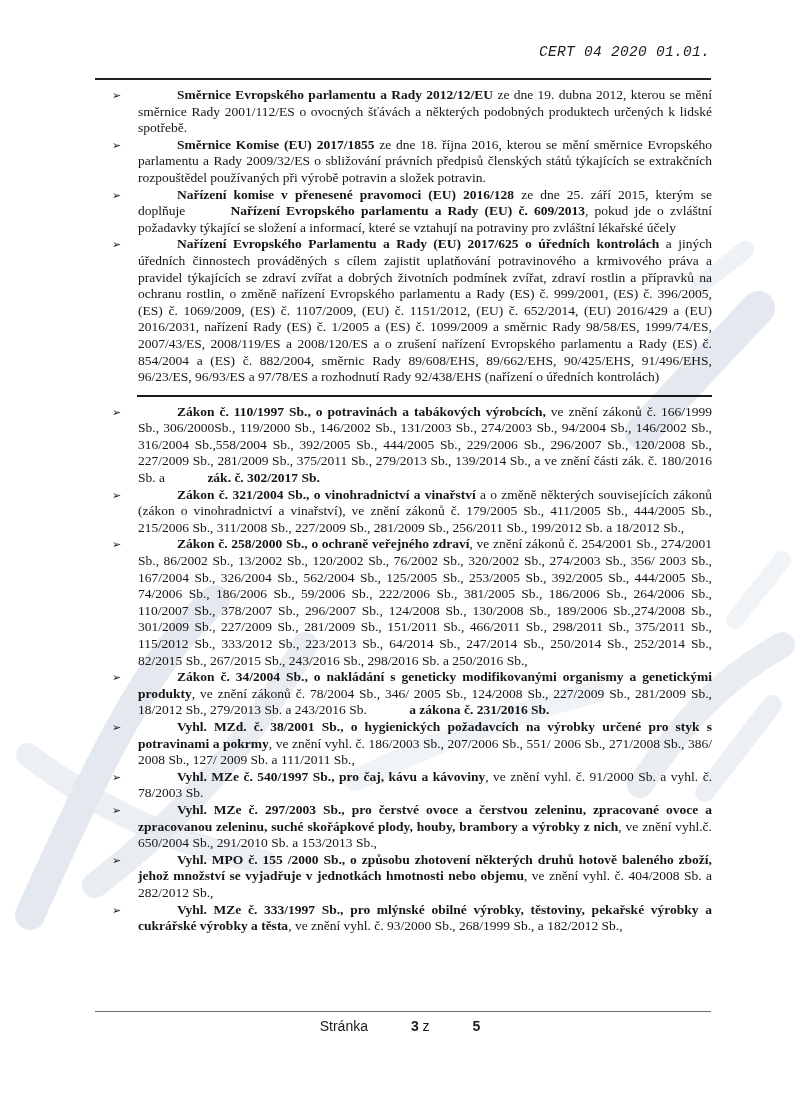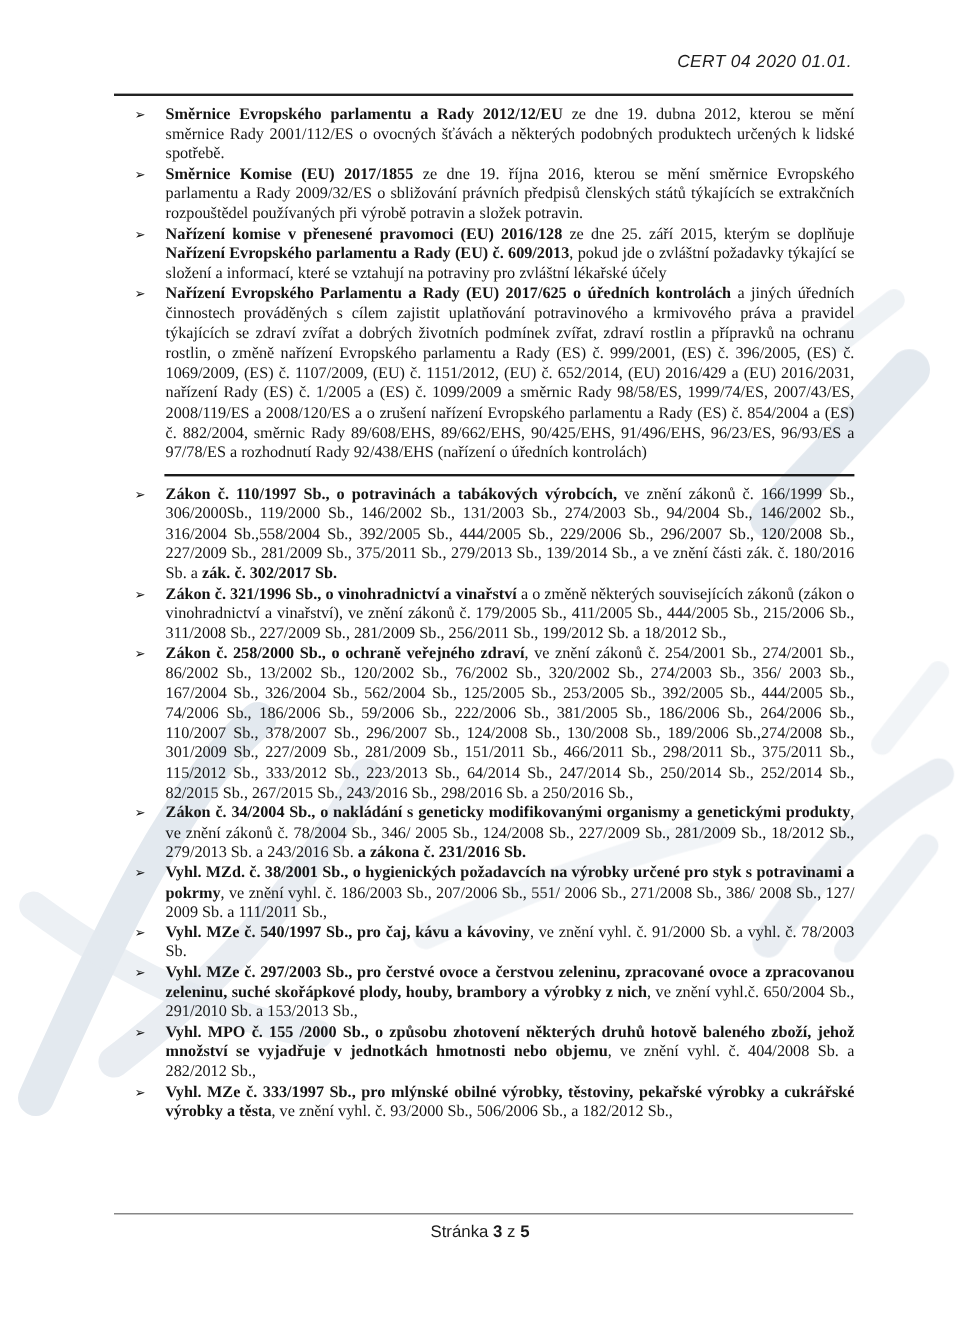--- a/index.html
+++ b/index.html
@@ -4,35 +4,35 @@
 <style>
   html,body{margin:0;padding:0;}
   body{
     width:800px;height:1100px;position:relative;background:#ffffff;
     font-family:"Liberation Serif", serif;color:#141414;overflow:hidden;
   }
   .watermark{position:absolute;inset:0;z-index:0;pointer-events:none;}
   .layer{position:absolute;inset:0;z-index:1;}
   .header-ref{
     position:absolute;top:44px;right:90px;
-    font-family:Liberation Sans, sans-serif;font-style:italic;
+    font-family:Liberation Mono, monospace;font-style:italic;
     font-size:14.5px;letter-spacing:.3px;color:#1d1d1d;
   }
   .rule-top{position:absolute;top:78px;left:95px;right:89px;border-top:2px solid #222;}
   .content{position:absolute;top:87px;left:108px;width:604px;}
   ul.leg-list{list-style:none;margin:0;padding:0;}
   li.entry{
     position:relative;margin:0;padding:0 0 0 30px;
     text-align:justify;font-size:13.5px;line-height:16.6px;color:#161616;
   }
   li.entry .bullet{
     position:absolute;left:4px;top:1px;font-size:11px;color:#111;
     font-family:"DejaVu Sans", sans-serif;
   }
-  .b{font-weight:bold;}
+  .b{font-weight:bold;margin-left:39px;}
   .section-divider{
     border:none;border-top:2.5px solid #1a1a1a;
     margin:9px 0 7px 29px;height:0;
   }
   .rule-bottom{position:absolute;top:1011px;left:95px;right:89px;border-top:1.5px solid #6a6a6a;}
   .footer-text{
     position:absolute;top:1018px;left:0;width:800px;text-align:center;
     font-family:"Liberation Sans", sans-serif;font-size:14px;color:#1b1b1b;
   }
   .footer-text .b{font-weight:bold;}
@@ -55,35 +55,35 @@
 </svg>
 
 <div class="layer">
 
   <div class="header-ref">CERT  04 2020 01.01.</div>
   <div class="rule-top"></div>
 
   <div class="content">
     <ul class="leg-list">
         <li class="entry"><span class="bullet">➢</span><span><span class="b">Směrnice Evropského parlamentu a Rady 2012/12/EU </span><span>ze dne 19. dubna 2012, kterou se mění směrnice Rady 2001/112/ES o ovocných šťávách a některých podobných produktech určených k lidské spotřebě.</span></span></li>
-        <li class="entry"><span class="bullet">➢</span><span><span class="b">Směrnice Komise (EU) 2017/1855 </span><span>ze dne 19. října 2016, kterou se mění směrnice Evropského parlamentu a Rady 2009/32/ES o sbližování právních předpisů členských států týkajících se extrakčních rozpouštědel používaných při výrobě potravin a složek potravin.</span></span></li>
+        <li class="entry"><span class="bullet">➢</span><span><span class="b">Směrnice Komise (EU) 2017/1855 </span><span>ze dne 18. října 2016, kterou se mění směrnice Evropského parlamentu a Rady 2009/32/ES o sbližování právních předpisů členských států týkajících se extrakčních rozpouštědel používaných při výrobě potravin a složek potravin.</span></span></li>
         <li class="entry"><span class="bullet">➢</span><span><span class="b">Nařízení komise v přenesené pravomoci (EU) 2016/128 </span><span>ze dne 25. září 2015, kterým se doplňuje </span><span class="b">Nařízení Evropského parlamentu a Rady (EU) č. 609/2013</span><span>, pokud jde o zvláštní požadavky týkající se složení a informací, které se vztahují na potraviny pro zvláštní lékařské účely</span></span></li>
         <li class="entry"><span class="bullet">➢</span><span><span class="b">Nařízení Evropského Parlamentu a Rady (EU) 2017/625 o úředních kontrolách </span><span>a jiných úředních činnostech prováděných s cílem zajistit uplatňování potravinového a krmivového práva a pravidel týkajících se zdraví zvířat a dobrých životních podmínek zvířat, zdraví rostlin a přípravků na ochranu rostlin, o změně nařízení Evropského parlamentu a Rady (ES) č. 999/2001, (ES) č. 396/2005, (ES) č. 1069/2009, (ES) č. 1107/2009, (EU) č. 1151/2012, (EU) č. 652/2014, (EU) 2016/429 a (EU) 2016/2031, nařízení Rady (ES) č. 1/2005 a (ES) č. 1099/2009 a směrnic Rady 98/58/ES, 1999/74/ES, 2007/43/ES, 2008/119/ES a 2008/120/ES a o zrušení nařízení Evropského parlamentu a Rady (ES) č. 854/2004 a (ES) č. 882/2004, směrnic Rady 89/608/EHS, 89/662/EHS, 90/425/EHS, 91/496/EHS, 96/23/ES, 96/93/ES a 97/78/ES a rozhodnutí Rady 92/438/EHS (nařízení o úředních kontrolách)</span></span></li>
       </ul>
     <hr class="section-divider">
     <ul class="leg-list">
         <li class="entry"><span class="bullet">➢</span><span><span class="b">Zákon č. 110/1997 Sb., o potravinách a tabákových výrobcích, </span><span>ve znění zákonů č. 166/1999 Sb., 306/2000Sb., 119/2000 Sb., 146/2002 Sb., 131/2003 Sb., 274/2003 Sb., 94/2004 Sb., 146/2002 Sb., 316/2004 Sb.,558/2004 Sb., 392/2005 Sb., 444/2005 Sb., 229/2006 Sb., 296/2007 Sb., 120/2008 Sb., 227/2009 Sb., 281/2009 Sb., 375/2011 Sb., 279/2013 Sb., 139/2014 Sb., a ve znění části zák. č. 180/2016 Sb. a </span><span class="b">zák. č. 302/2017 Sb.</span></span></li>
-        <li class="entry"><span class="bullet">➢</span><span><span class="b">Zákon č. 321/1996 Sb., o vinohradnictví a vinařství </span><span>a o změně některých souvisejících zákonů (zákon o vinohradnictví a vinařství), ve znění zákonů č. 179/2005 Sb., 411/2005 Sb., 444/2005 Sb., 215/2006 Sb., 311/2008 Sb., 227/2009 Sb., 281/2009 Sb., 256/2011 Sb., 199/2012 Sb. a 18/2012 Sb.,</span></span></li>
+        <li class="entry"><span class="bullet">➢</span><span><span class="b">Zákon č. 321/2004 Sb., o vinohradnictví a vinařství </span><span>a o změně některých souvisejících zákonů (zákon o vinohradnictví a vinařství), ve znění zákonů č. 179/2005 Sb., 411/2005 Sb., 444/2005 Sb., 215/2006 Sb., 311/2008 Sb., 227/2009 Sb., 281/2009 Sb., 256/2011 Sb., 199/2012 Sb. a 18/2012 Sb.,</span></span></li>
         <li class="entry"><span class="bullet">➢</span><span><span class="b">Zákon č. 258/2000 Sb., o ochraně veřejného zdraví</span><span>, ve znění zákonů č. 254/2001 Sb., 274/2001 Sb., 86/2002 Sb., 13/2002 Sb., 120/2002 Sb., 76/2002 Sb., 320/2002 Sb., 274/2003 Sb.,  356/ 2003 Sb., 167/2004 Sb., 326/2004 Sb.,  562/2004 Sb., 125/2005 Sb., 253/2005 Sb., 392/2005 Sb.,  444/2005 Sb., 74/2006 Sb., 186/2006 Sb., 59/2006 Sb., 222/2006 Sb., 381/2005 Sb., 186/2006 Sb., 264/2006 Sb., 110/2007 Sb., 378/2007 Sb.,  296/2007 Sb., 124/2008 Sb., 130/2008 Sb., 189/2006 Sb.,274/2008 Sb., 301/2009 Sb., 227/2009 Sb., 281/2009 Sb., 151/2011 Sb., 466/2011 Sb., 298/2011 Sb., 375/2011 Sb., 115/2012 Sb., 333/2012 Sb., 223/2013 Sb., 64/2014 Sb., 247/2014 Sb., 250/2014 Sb., 252/2014 Sb., 82/2015 Sb., 267/2015 Sb., 243/2016 Sb., 298/2016 Sb. a 250/2016 Sb.,</span></span></li>
         <li class="entry"><span class="bullet">➢</span><span><span class="b">Zákon č. 34/2004 Sb., o nakládání s geneticky modifikovanými organismy a genetickými produkty</span><span>, ve znění zákonů č. 78/2004 Sb., 346/ 2005 Sb., 124/2008 Sb., 227/2009 Sb., 281/2009 Sb., 18/2012 Sb., 279/2013 Sb. a 243/2016 Sb. </span><span class="b">a zákona č. 231/2016 Sb.</span></span></li>
         <li class="entry"><span class="bullet">➢</span><span><span class="b">Vyhl. MZd. č. 38/2001 Sb., o hygienických požadavcích na výrobky určené pro styk s potravinami a pokrmy</span><span>, ve znění vyhl. č. 186/2003 Sb., 207/2006 Sb., 551/ 2006 Sb., 271/2008 Sb., 386/ 2008 Sb., 127/ 2009 Sb. a  111/2011 Sb.,</span></span></li>
         <li class="entry"><span class="bullet">➢</span><span><span class="b">Vyhl. MZe č. 540/1997 Sb., pro čaj, kávu a kávoviny</span><span>, ve znění vyhl. č. 91/2000 Sb. a vyhl. č. 78/2003 Sb.</span></span></li>
         <li class="entry"><span class="bullet">➢</span><span><span class="b">Vyhl. MZe č. 297/2003 Sb., pro čerstvé ovoce a čerstvou zeleninu, zpracované ovoce a zpracovanou zeleninu, suché skořápkové plody, houby, brambory a výrobky z nich</span><span>, ve znění vyhl.č. 650/2004 Sb., 291/2010 Sb. a 153/2013 Sb.,</span></span></li>
         <li class="entry"><span class="bullet">➢</span><span><span class="b">Vyhl. MPO č. 155 /2000 Sb., o způsobu zhotovení některých druhů hotově baleného zboží, jehož množství se vyjadřuje v jednotkách hmotnosti nebo objemu</span><span>, ve znění vyhl. č. 404/2008 Sb. a 282/2012 Sb.,</span></span></li>
-        <li class="entry"><span class="bullet">➢</span><span><span class="b">Vyhl. MZe č. 333/1997 Sb., pro mlýnské obilné výrobky, těstoviny, pekařské výrobky a cukrářské výrobky a těsta</span><span>, ve znění vyhl. č. 93/2000 Sb., 506/2006 Sb., a 182/2012 Sb.,</span></span></li>
+        <li class="entry"><span class="bullet">➢</span><span><span class="b">Vyhl. MZe č. 333/1997 Sb., pro mlýnské obilné výrobky, těstoviny, pekařské výrobky a cukrářské výrobky a těsta</span><span>, ve znění vyhl. č. 93/2000 Sb., 268/1999 Sb., a 182/2012 Sb.,</span></span></li>
       </ul>
   </div>
 
   <div class="rule-bottom"></div>
   <div class="footer-text">
     <span>Stránka</span>
     <span class="b">3</span>
     <span>z</span>
     <span class="b">5</span>
   </div>

